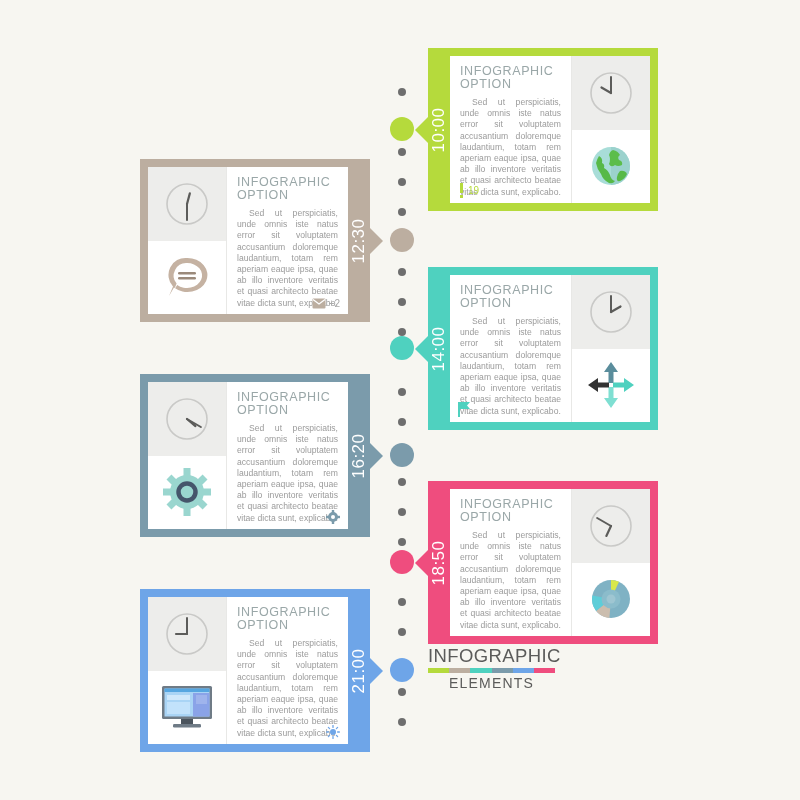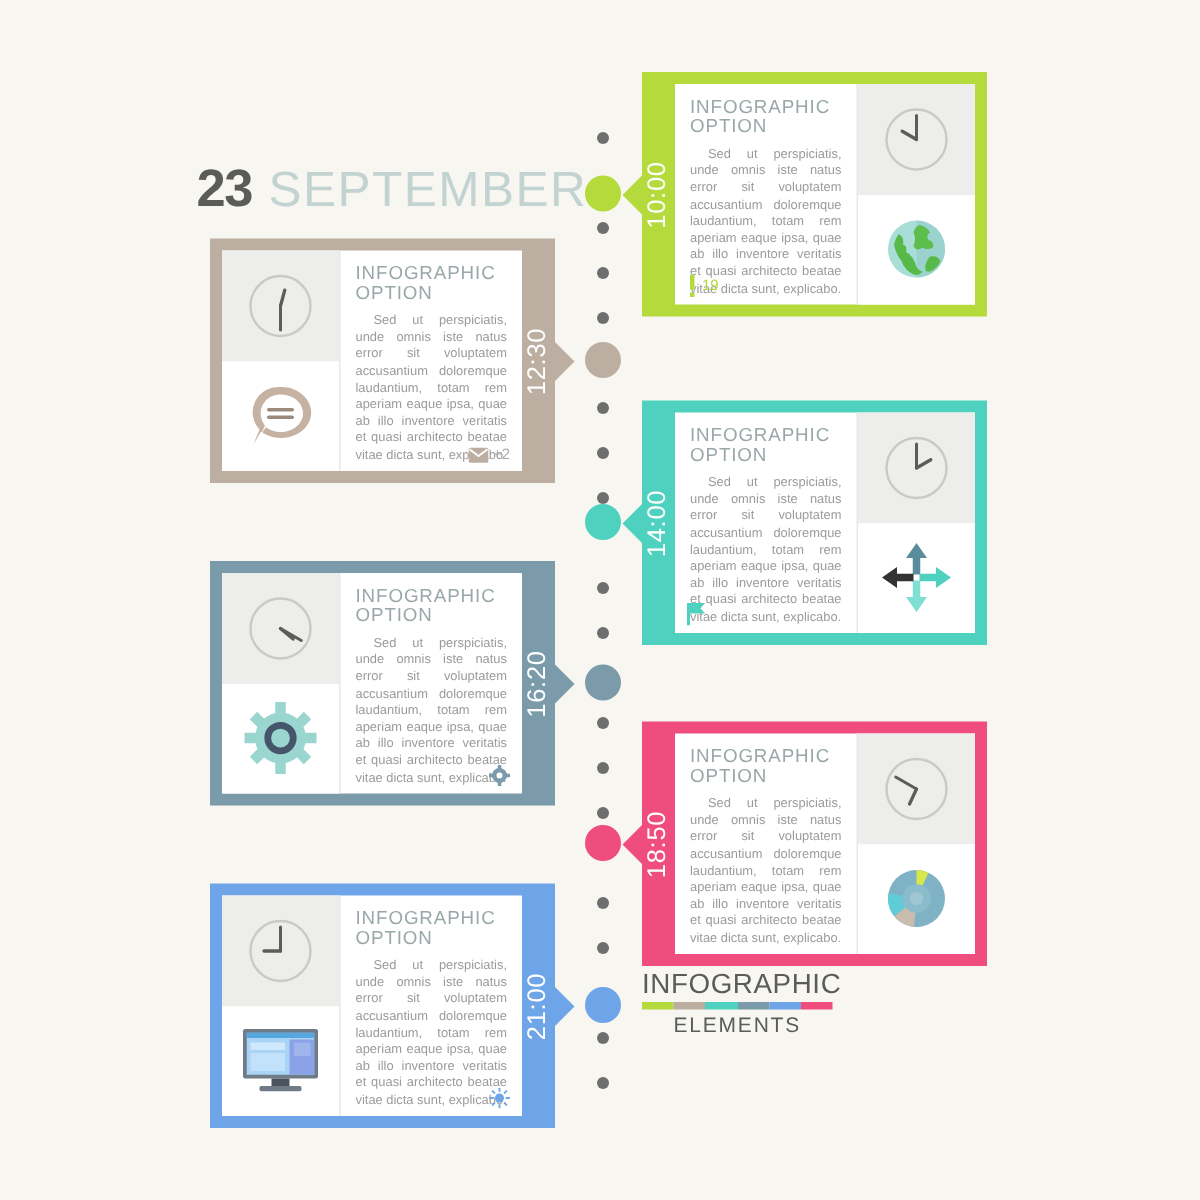--- a/index.html
+++ b/index.html
@@ -103,23 +103,20 @@
   #footer .f2{
     font-size:14px;color:#5b5b5a;letter-spacing:1.2px;text-align:center;
     width:127px;line-height:18px;
   }
 </style>
 </head>
 <body style="background: rgb(247, 246, 241);">
 
 <div id="stage">
 
-  <div id="title">
-    <span class="day">23</span><span class="month">SEPTEMBER</span>
-  </div>
 
   <div id="dotline">
       <div class="tick" style="top: 10px; background: rgb(110, 110, 110);"></div>
       <div class="tick" style="top: 70px; background: rgb(110, 110, 110);"></div>
       <div class="tick" style="top: 100px; background: rgb(110, 110, 110);"></div>
       <div class="tick" style="top: 130px; background: rgb(110, 110, 110);"></div>
       <div class="tick" style="top: 190px; background: rgb(110, 110, 110);"></div>
       <div class="tick" style="top: 220px; background: rgb(110, 110, 110);"></div>
       <div class="tick" style="top: 250px; background: rgb(110, 110, 110);"></div>
       <div class="tick" style="top: 310px; background: rgb(110, 110, 110);"></div>

